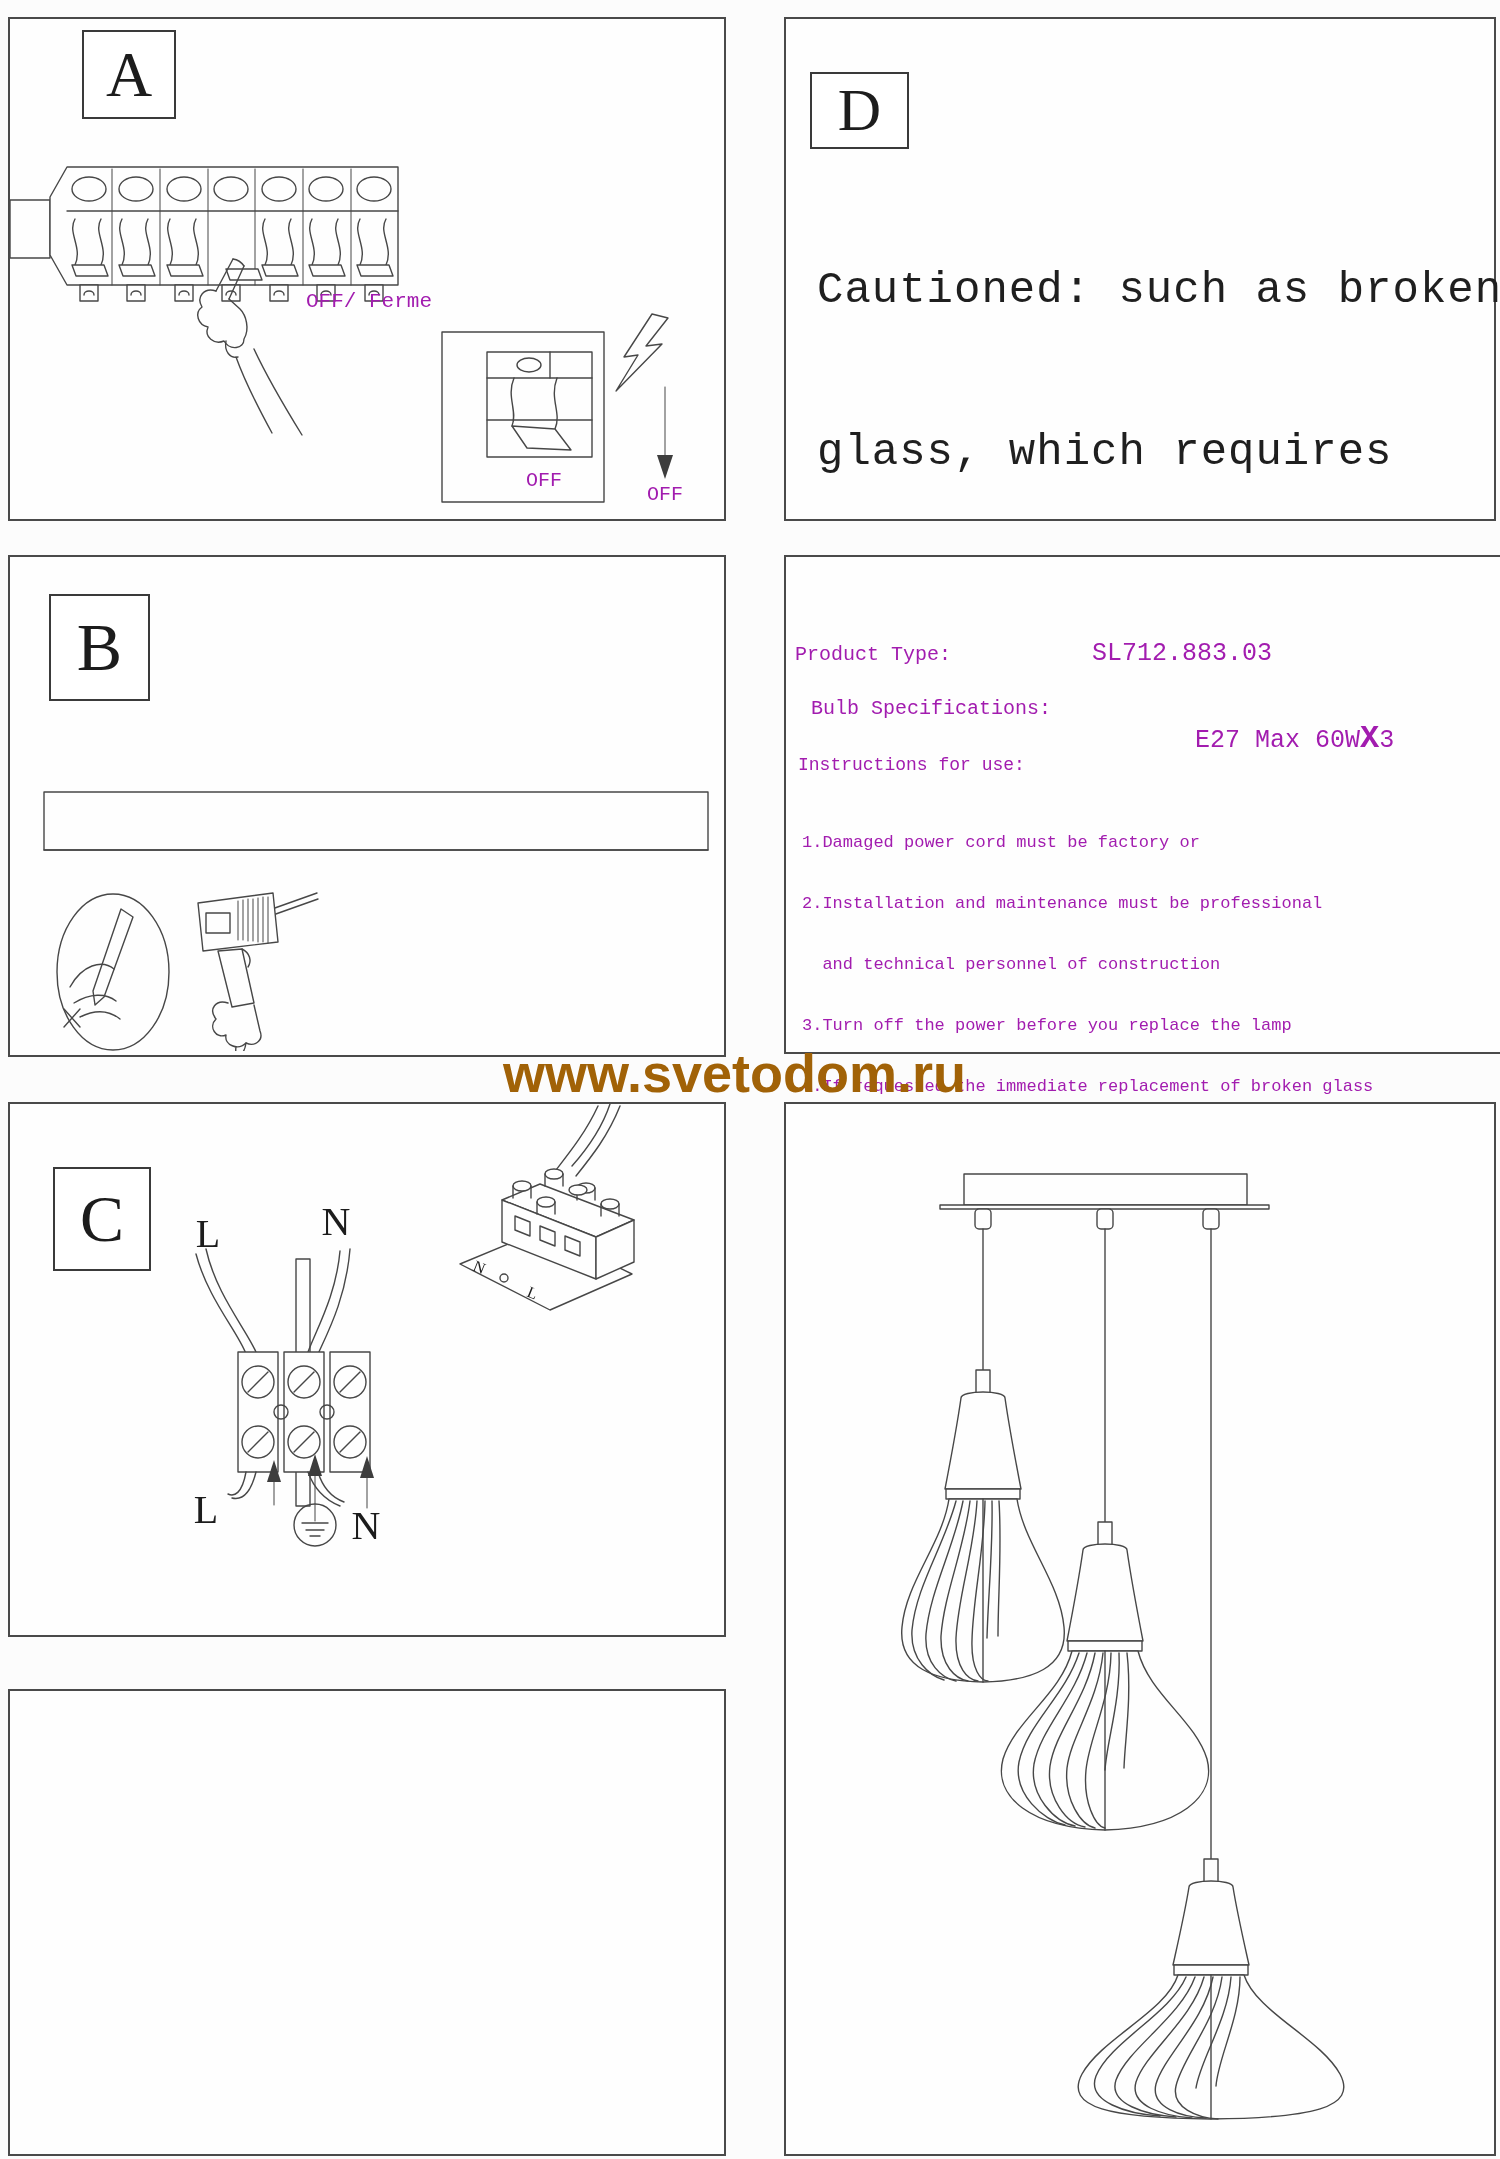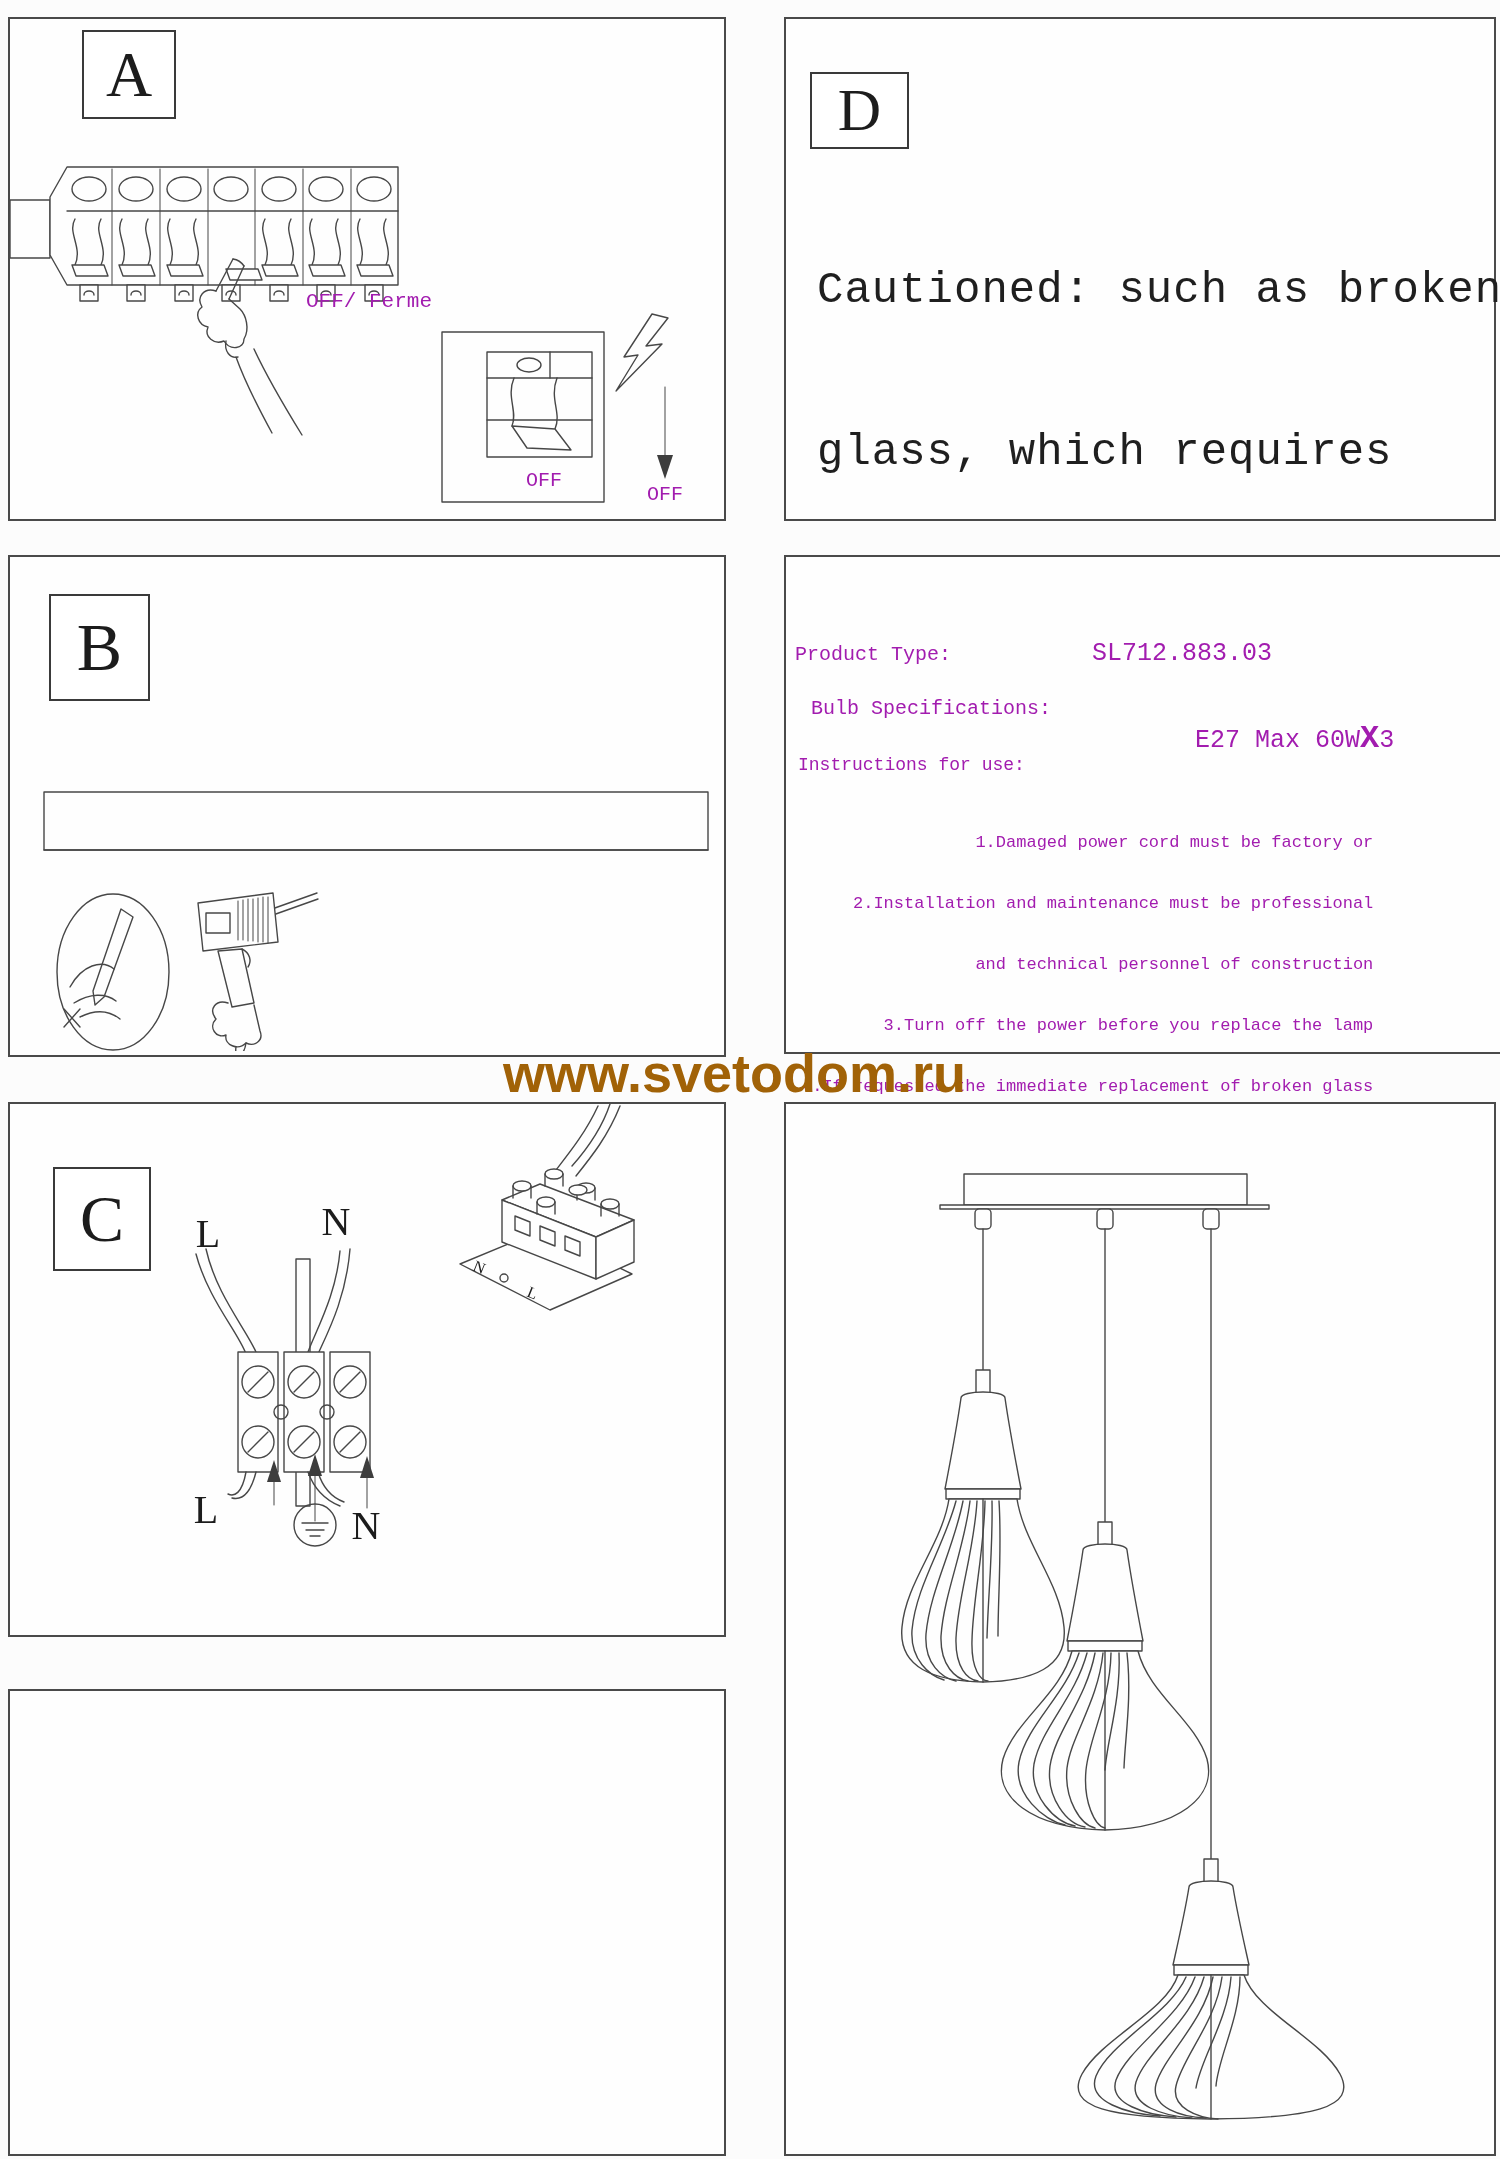--- a/index.html
+++ b/index.html
@@ -13,21 +13,21 @@
   .serifchar{font-family:"Liberation Serif","DejaVu Serif",serif;color:#1c1c1c;}
   .watermark{position:absolute;left:503px;top:1042px;font-family:"Liberation Sans","DejaVu Sans",sans-serif;
              font-weight:700;font-size:54px;color:#a16207;letter-spacing:0px;z-index:4;}
   svg{position:absolute;left:0;top:0;}
   svg *{fill:none;stroke:#474747;stroke-width:1.4;stroke-linecap:round;stroke-linejoin:round;}
   svg .f{fill:#fefefe;}
   svg .fd{fill:#3d3d3d;stroke:none;}
   svg .thin{stroke-width:1;}
   svg text{stroke:none;fill:#1c1c1c;font-family:"Liberation Serif","DejaVu Serif",serif;}
   .dline{display:block;line-height:62px;}
-  .iline{display:block;line-height:23px;text-align:right;}
+  .iline{display:block;line-height:23px;}
 </style>
 </head>
 <body>
 
 <div class="page">
 
   <div class="panel" style="left:8px;top:17px;width:714px;height:500px;">
     <svg width="710" height="496" viewBox="0 0 710 496">
 
       <rect x="0" y="181" width="40" height="58" class="f"></rect>

